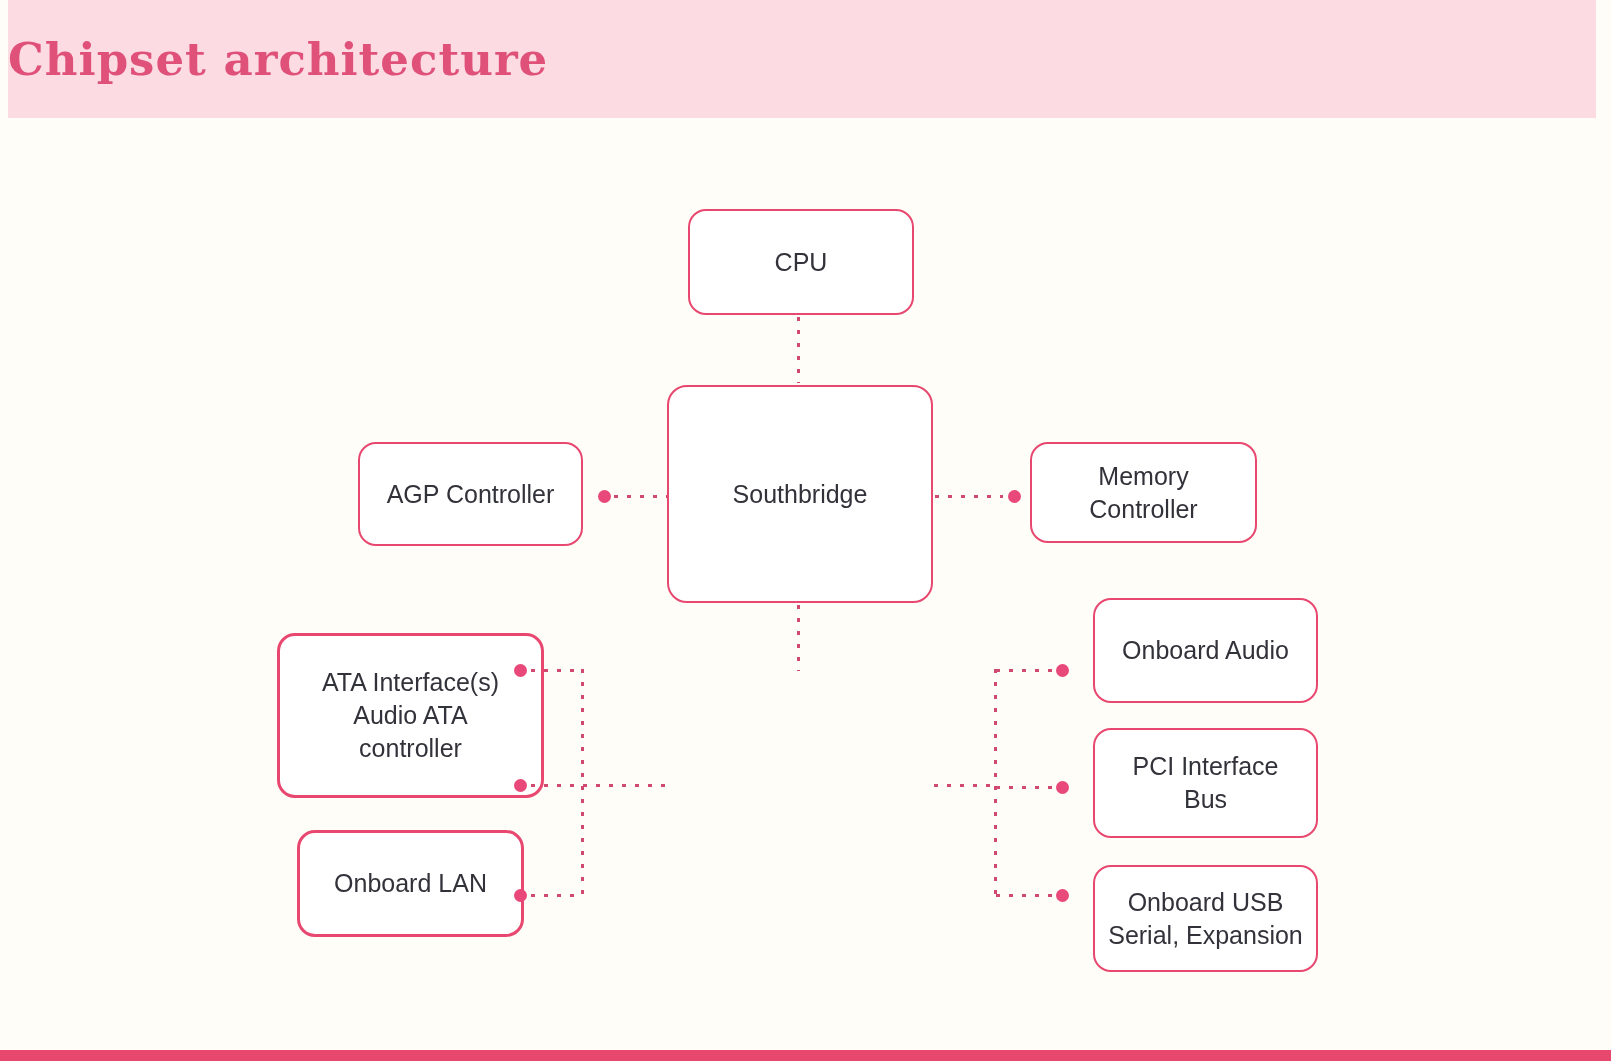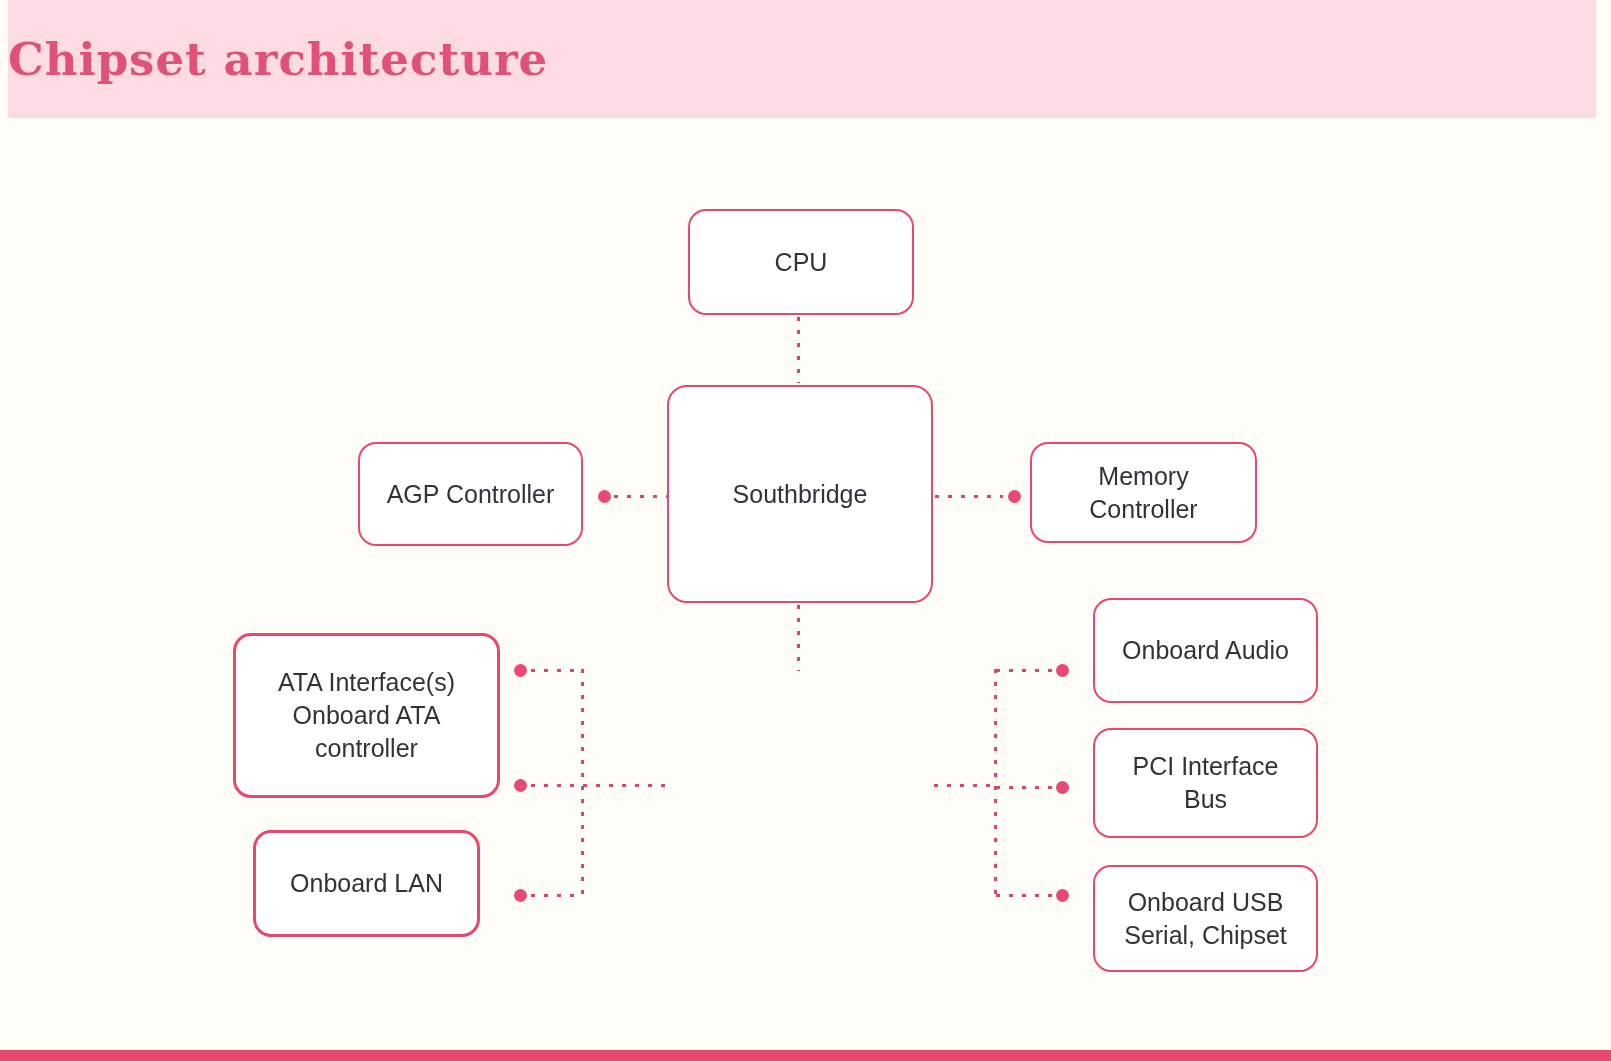--- a/index.html
+++ b/index.html
@@ -40,21 +40,21 @@
     border: 2px solid var(--node-border);
     border-radius: 18px;
     display: flex; flex-direction: column;
     align-items: center; justify-content: center;
     color: var(--node-text);
     font-size: 25px;
     line-height: 33px;
     text-align: center;
   }
   .node.big { border-radius: 20px; }
-  .node.thick { border-width: 3px; }
+  .node.thick { border-width: 3px; margin-left: 44px; }
   .node span { display: block; }
   .h-line {
     position: absolute; height: 3px;
     background-image: repeating-linear-gradient(90deg, var(--connector) 0 4px, transparent 4px 13px);
   }
   .v-line {
     position: absolute; width: 3px;
     background-image: repeating-linear-gradient(180deg, var(--connector) 0 4px, transparent 4px 13px);
   }
   .dot {
@@ -89,40 +89,40 @@
   </div>
 
   <div class="node" style="left:1030px;top:324px;width:227px;height:101px">
     <span>Memory</span>
     <span>Controller</span>
   </div>
 
 
   <div class="node thick" style="left:233px;top:515px;width:267px;height:165px">
     <span>ATA Interface(s)</span>
-    <span>Onboard ATA</span>
+    <span>Audio ATA</span>
     <span>controller</span>
   </div>
 
   <div class="node thick" style="left:253px;top:712px;width:227px;height:107px">
     <span>Onboard LAN</span>
   </div>
 
   <div class="node" style="left:1093px;top:480px;width:225px;height:105px">
     <span>Onboard Audio</span>
   </div>
 
   <div class="node" style="left:1093px;top:610px;width:225px;height:110px">
     <span>PCI Interface</span>
     <span>Bus</span>
   </div>
 
   <div class="node" style="left:1093px;top:747px;width:225px;height:107px">
     <span>Onboard USB</span>
-    <span>Serial, Chipset</span>
+    <span>Serial, Expansion</span>
   </div>
 
   <div class="v-line" style="left:797px;top:199px;height:66px"></div>
   <div class="v-line" style="left:797px;top:487px;height:66px"></div>
 
   <div class="dot" style="left:598px;top:372px"></div>
   <div class="h-line" style="left:614px;top:377px;width:53px"></div>
 
   <div class="h-line" style="left:935px;top:377px;width:68px"></div>
   <div class="dot" style="left:1008px;top:372px"></div>

